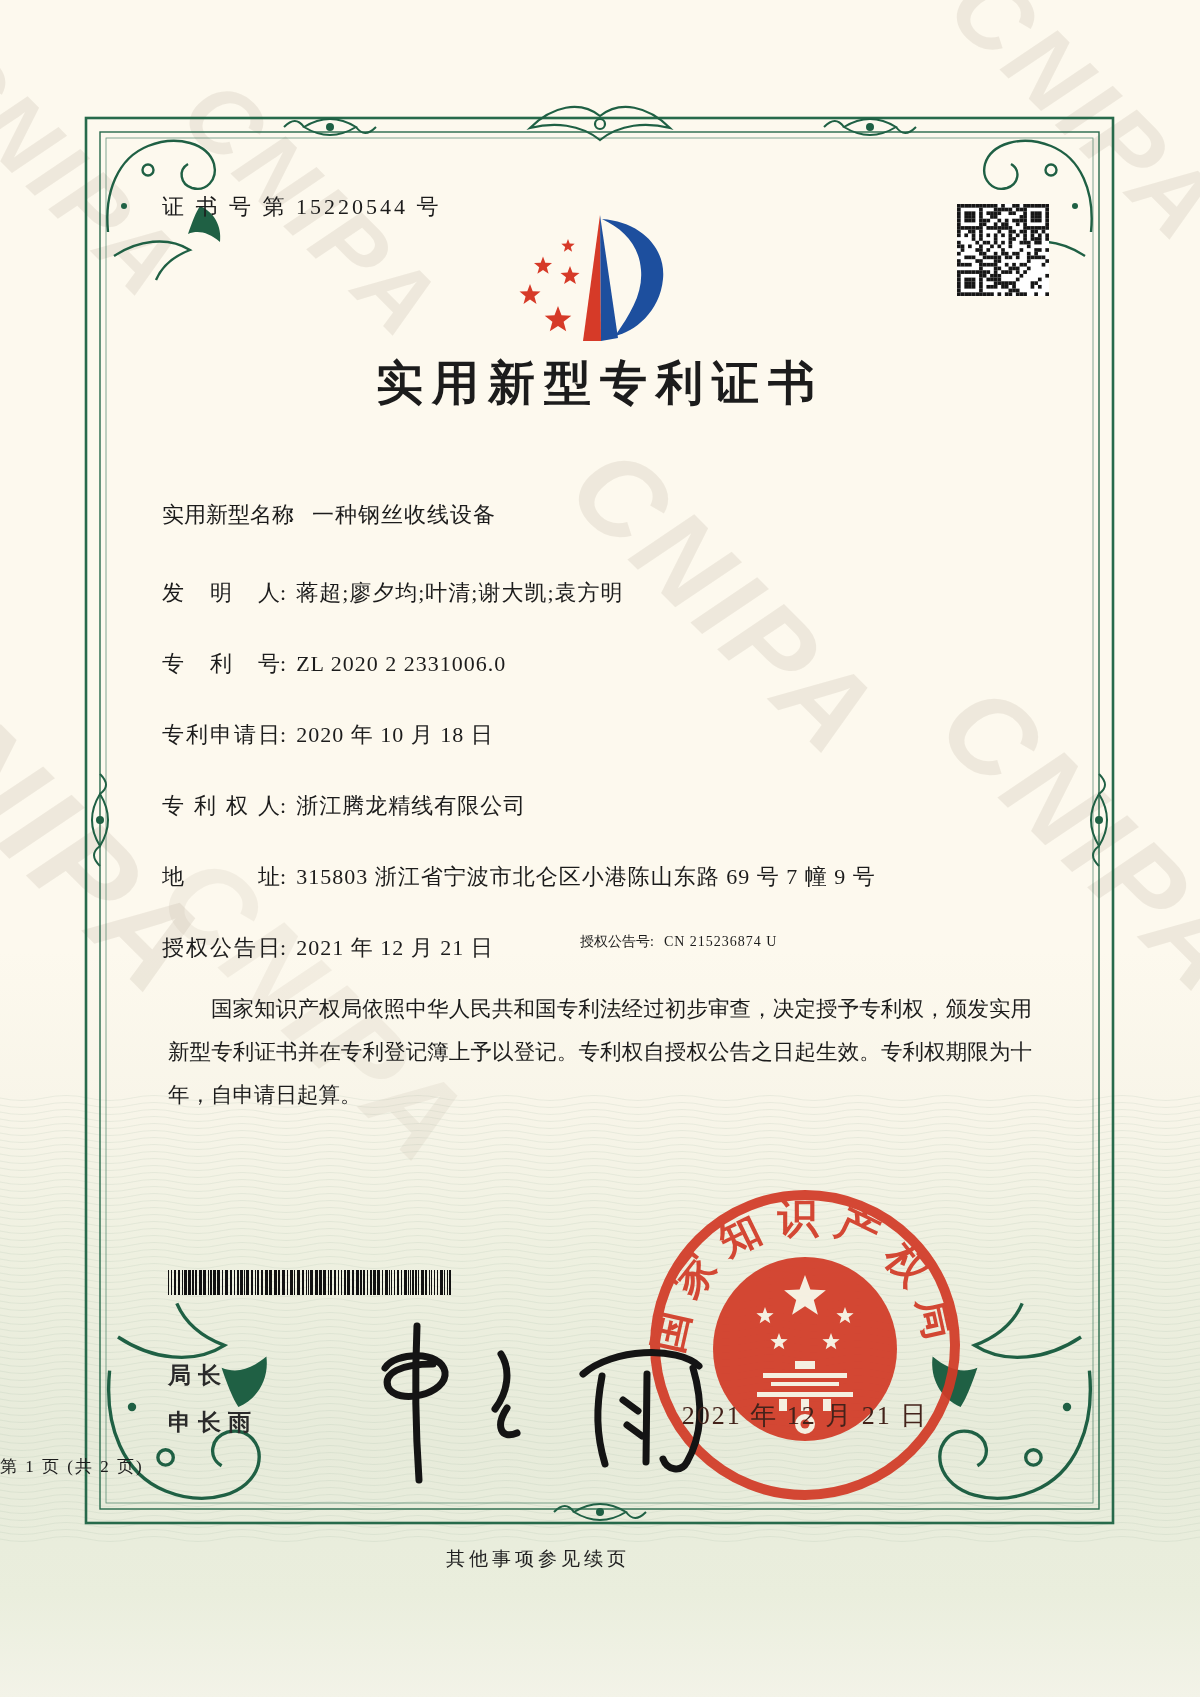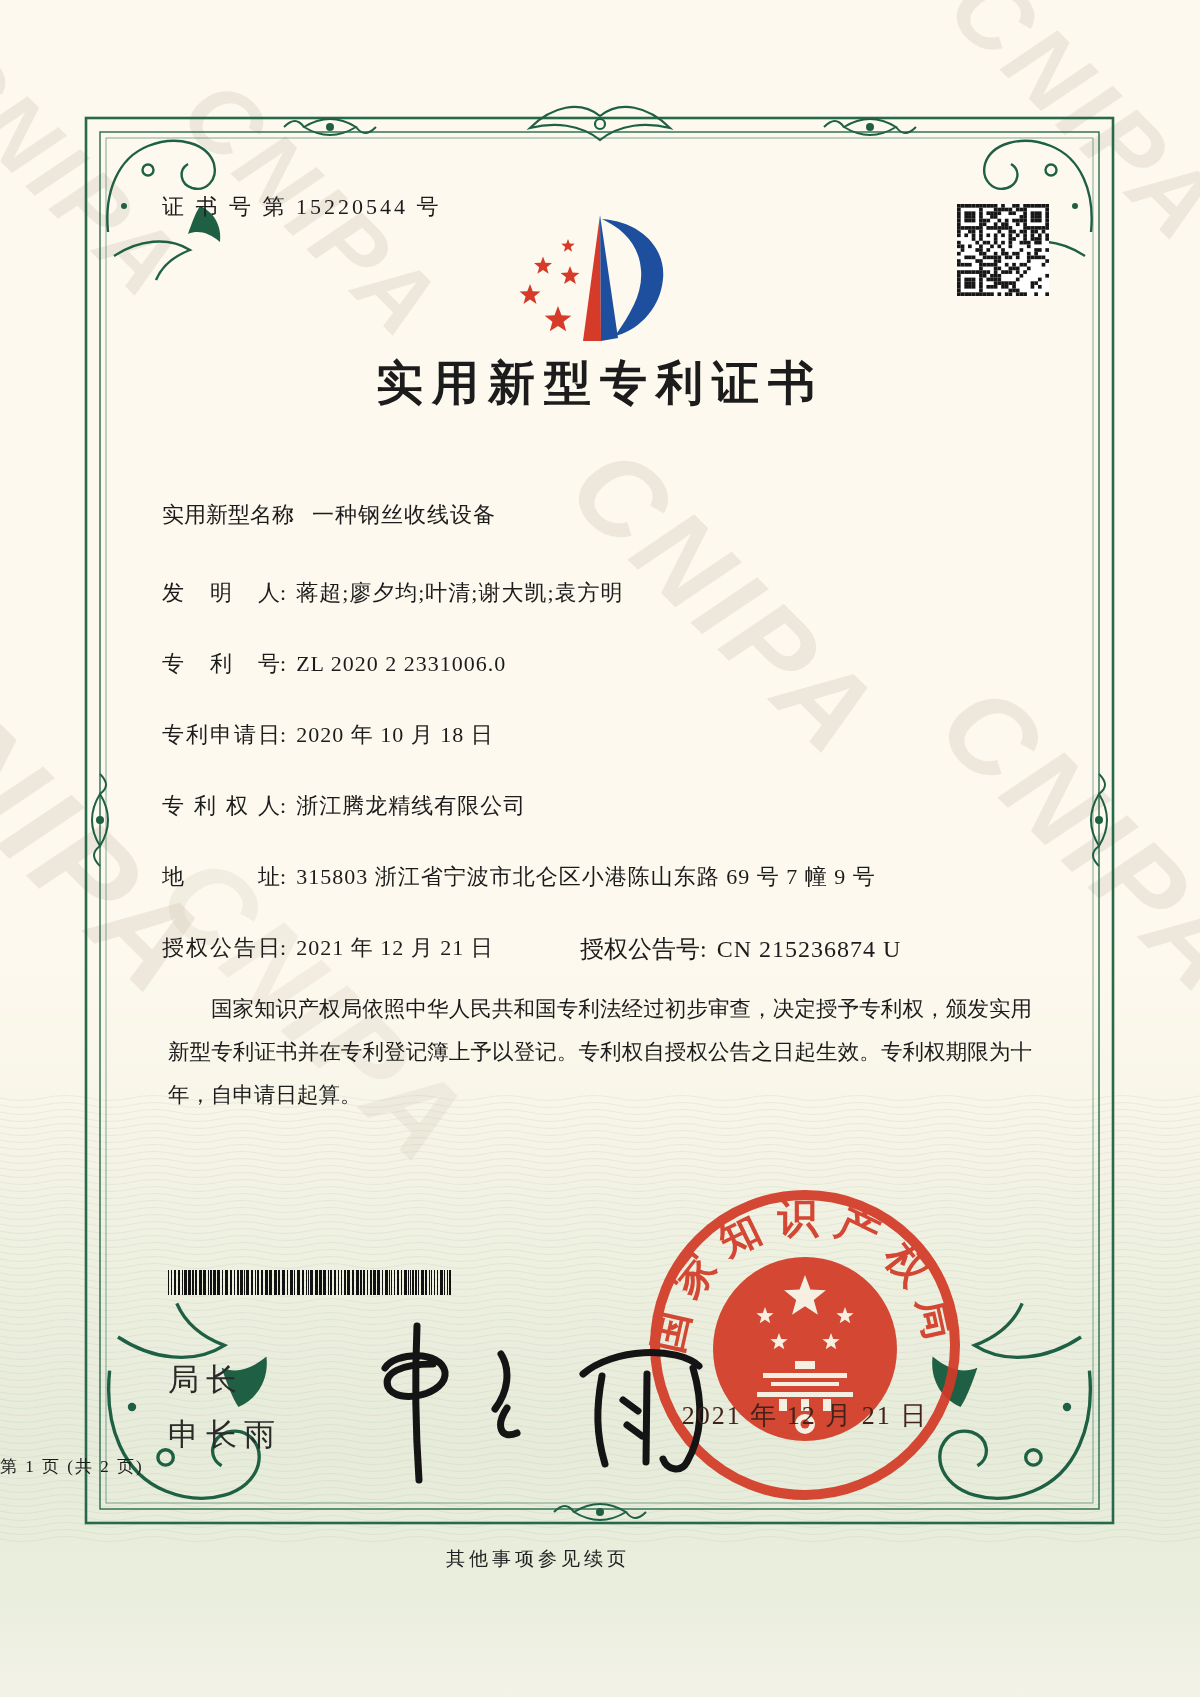--- a/index.html
+++ b/index.html
@@ -17,27 +17,27 @@
   .cert-no{position:absolute;left:162px;top:192px;font-size:22px;letter-spacing:3px;}
   .logo{position:absolute;left:505px;top:193px;width:180px;height:152px;}
   .qr{position:absolute;left:957px;top:204px;width:92px;height:92px;}
   .title{position:absolute;left:0;top:336px;width:1200px;text-align:center;
          font-size:47px;font-weight:700;letter-spacing:9px;margin-top:16px;}
   .f-row{position:absolute;left:162px;font-size:22px;white-space:nowrap;}
   .f-label{display:inline-block;width:118px;text-align:justify;text-align-last:justify;}
   .f-colon{display:inline-block;margin-right:10px;}
   .f-value{letter-spacing:1px;}
   .r1{top:500px;}.r2{top:578px;}.r3{top:649px;}.r4{top:720px;}.r5{top:791px;}.r6{top:862px;}.r7{top:933px;}
-  .pair2{position:absolute;left:580px;top:933px;font-size:24px;white-space:nowrap;}
+  .pair2{position:absolute;left:580px;top:933px;font-size:14px;white-space:nowrap;}
   .paras{position:absolute;left:160px;top:980px;width:880px;font-size:21.5px;line-height:2.0;
          text-align:justify;}
   .paras p{margin:8px;text-indent:2em;}
   .barcode{position:absolute;left:168px;top:1270px;width:286px;height:25px;}
   .signer{position:absolute;left:168px;top:1364px;font-family:"Liberation Sans",sans-serif;
-          font-size:31px;letter-spacing:7px;color:#2a2a2a;line-height:1.0;}
+          font-size:23px;letter-spacing:7px;color:#2a2a2a;line-height:1.0;font-weight:bold;}
   .signer div{margin-bottom:24px;}
   .signature{position:absolute;left:355px;top:1312px;width:380px;height:175px;z-index:6;}
   .seal{position:absolute;left:645px;top:1185px;width:320px;height:320px;z-index:5;opacity:.93;}
   .seal-date{position:absolute;left:645px;top:1398px;width:320px;text-align:center;z-index:6;
              font-size:26px;letter-spacing:2px;color:#43221a;white-space:nowrap;}
   .page-num{position:absolute;left:0;top:1455px;width:1024px;text-align:left;font-size:17px;letter-spacing:2px;}
   .bottom-note{position:absolute;left:8px;top:1546px;width:1060px;text-align:center;font-size:19px;letter-spacing:4px;color:#222;}
 </style>
 </head>
 <body>

